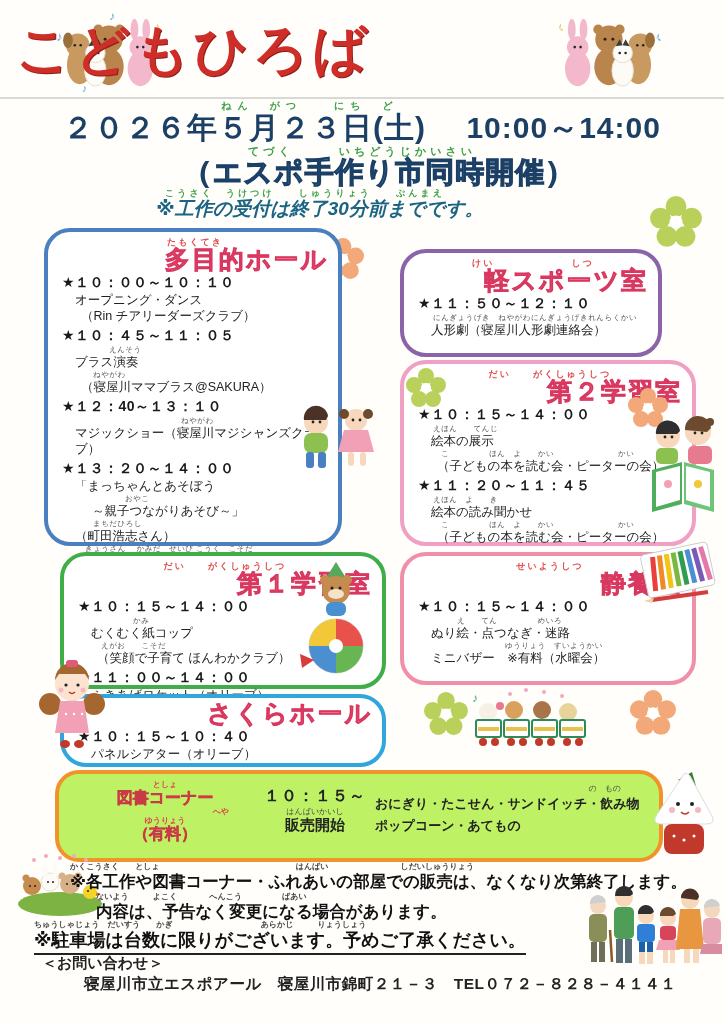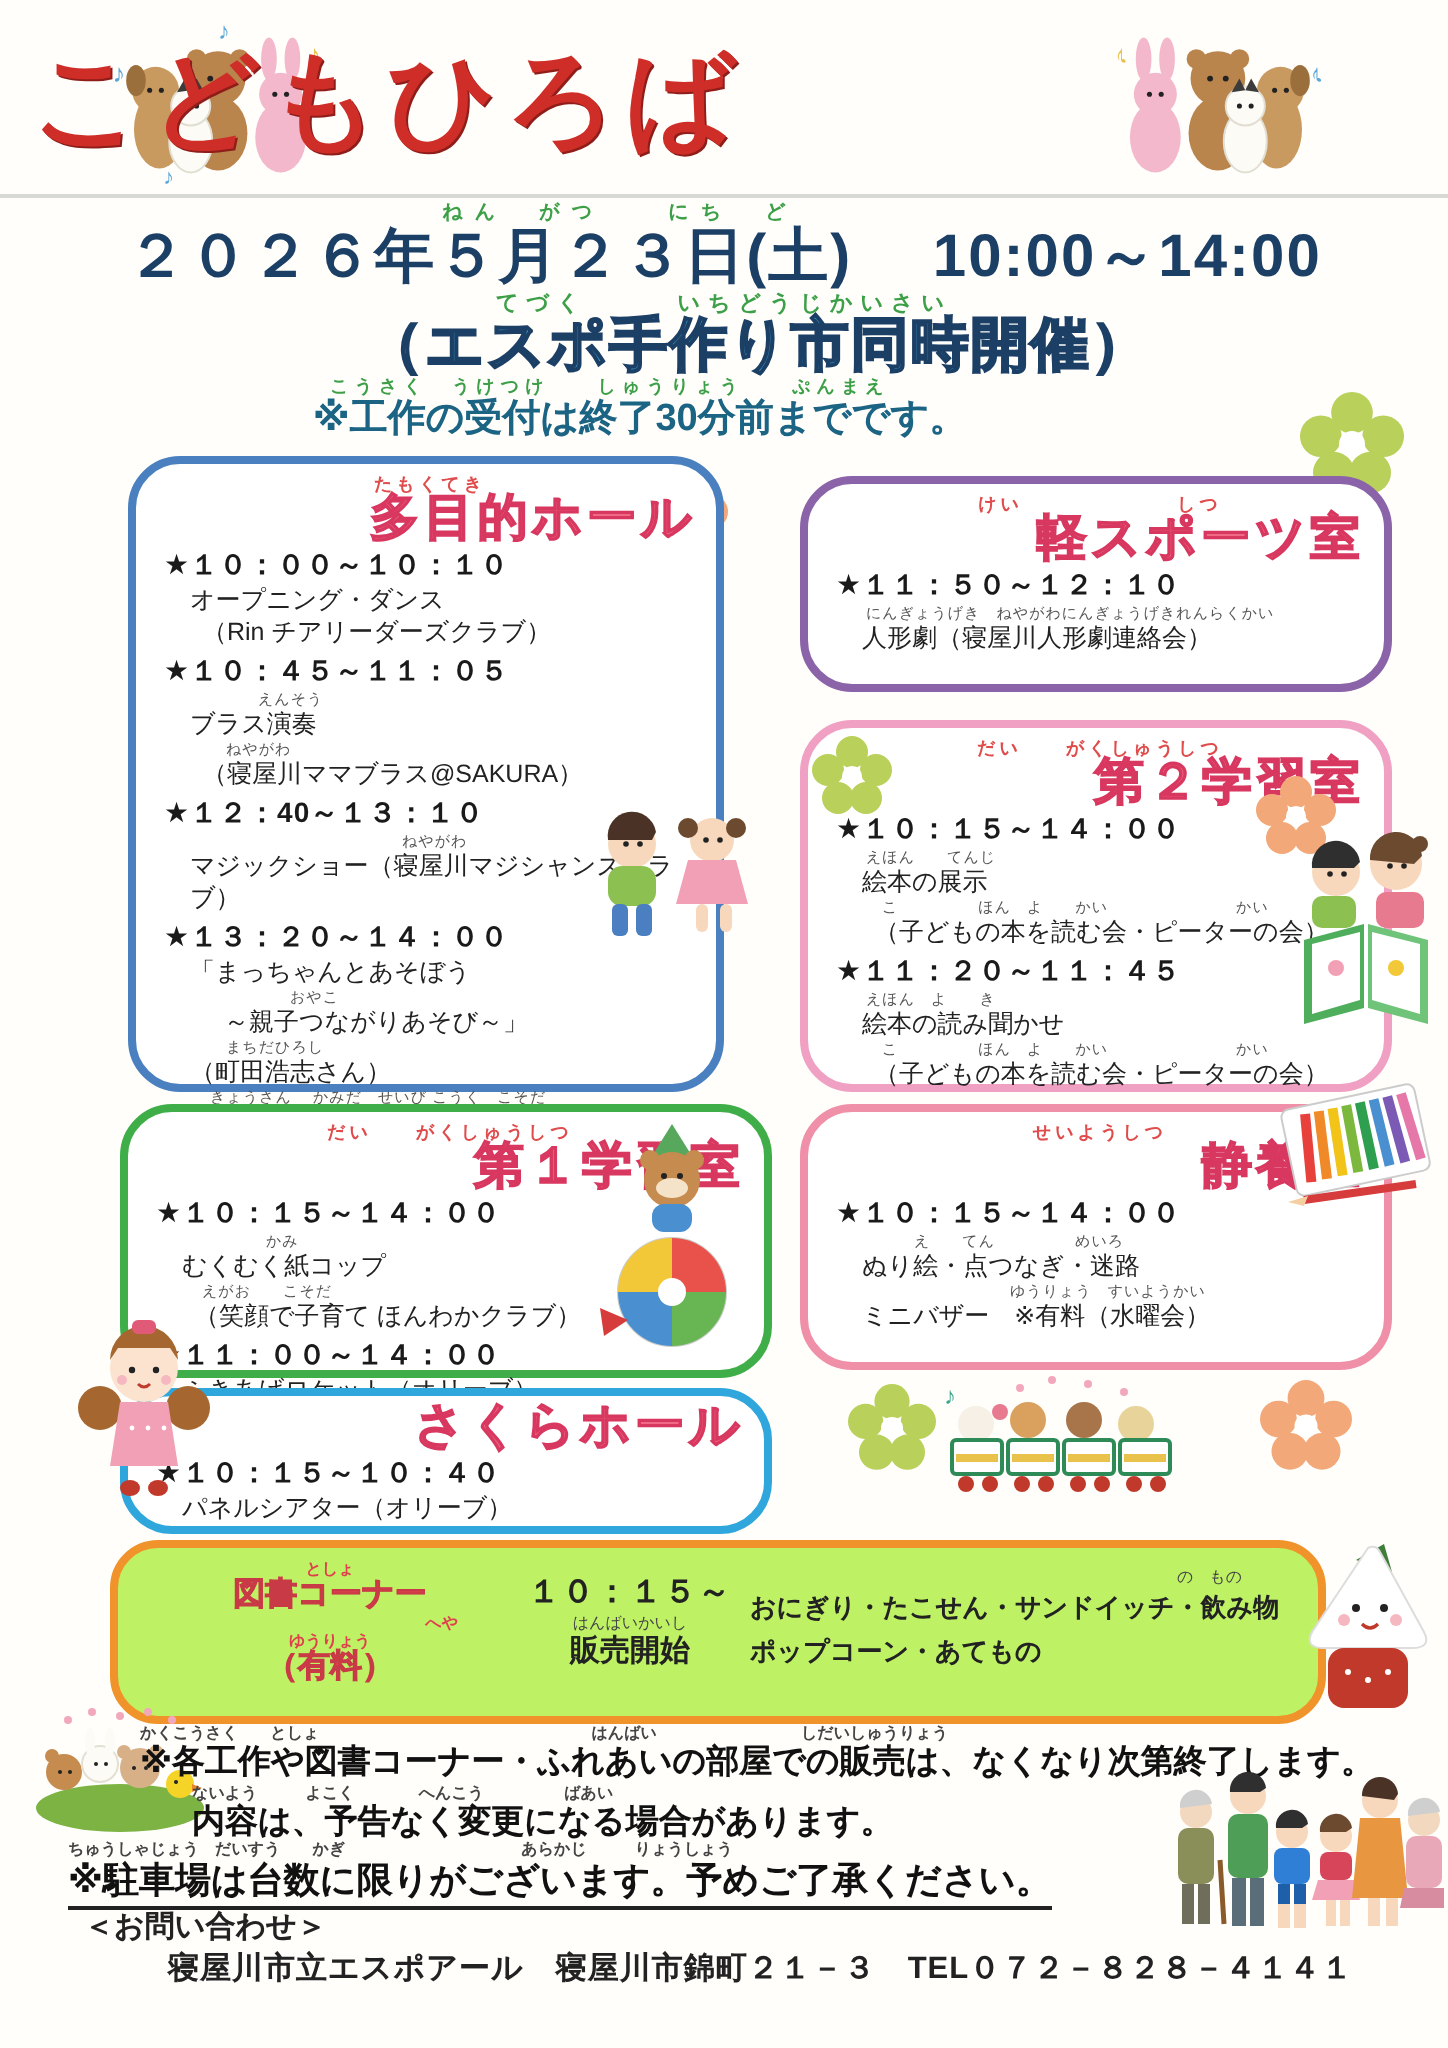--- a/index.html
+++ b/index.html
@@ -11,21 +11,21 @@
     color:#cf2e28;letter-spacing:4px;text-shadow:1px 1px 0 #8f1d1a;}
   .scan-line{top:97px;left:0;width:724px;height:2px;background:#d8d8d4;}
   .furi{color:#3da048;font-weight:bold;}
   .date-ruby{top:99px;left:0;width:620px;text-align:center;font-size:10px;letter-spacing:6px;}
   .date-line{top:108px;left:0;width:724px;text-align:center;font-size:30px;font-weight:bold;
     color:#1c3f66;letter-spacing:1px;}
   .sub-ruby{top:144px;left:0;width:724px;text-align:center;font-size:11px;letter-spacing:4px;}
   .sub-line{top:153px;left:0;width:724px;text-align:center;font-size:29px;font-weight:bold;
     color:#41b1e0;-webkit-text-stroke:1.1px #1c3f66;letter-spacing:1px;padding-left:17px;}
   .note-ruby{top:187px;left:0;width:610px;text-align:center;font-size:9px;letter-spacing:3px;color:#3da048;font-weight:bold;}
-  .note-line{top:196px;left:0;width:640px;text-align:center;font-size:19px;font-weight:bold;color:#1b6484;}
+  .note-line{top:196px;left:0;width:640px;text-align:center;font-size:19px;font-weight:bold;color:#1b6484;font-style:italic;}
   
   .hall{border-radius:26px;background:#fff;padding:5px 10px 4px 14px;box-sizing:border-box;}
   .b-blue{border:4px solid #4a80bf;}
   .b-purple{border:4px solid #8a63a8;}
   .b-pink{border:4px solid #f0a0c2;}
   .b-green{border:4px solid #3fae49;}
   .b-rose{border:4px solid #f08fa8;}
   .b-sky{border:4px solid #2fa7dd;}
   .b-orange{border:4px solid #f0932a;}
   .hall-ruby{text-align:center;font-size:9px;line-height:10px;color:#e04b4b;font-weight:bold;letter-spacing:2px;}
@@ -182,21 +182,21 @@
     <g fill="#f2a878">
         <circle cx="20" cy="8" r="8"></circle>
         <circle cx="32" cy="17" r="8"></circle>
         <circle cx="27" cy="31" r="8"></circle>
         <circle cx="13" cy="31" r="8"></circle>
         <circle cx="8" cy="17" r="8"></circle>
       </g>
       <circle cx="20" cy="20" r="5" fill="#fff"></circle>
   </svg>
 
-  <div class="abs hall b-blue" style="top:228px;left:64px;width:298px;height:318px">
+  <div class="abs hall b-blue" style="top:228px;left:44px;width:298px;height:318px">
     <div class="hall-ruby">たもくてき</div>
     <div class="hall-title">多目的ホール</div>
     <div>
         <div class="l-time">★１０：００～１０：１０</div>
         <div class="l-main">オープニング・ダンス</div>
         <div class="l-sub">（Rin チアリーダーズクラブ）</div>
         <div class="l-time">★１０：４５～１１：０５</div>
         <div class="l-ruby">　　　　えんそう</div>
         <div class="l-main">ブラス演奏</div>
         <div class="l-ruby">　　ねやがわ</div>
@@ -282,21 +282,21 @@
     <circle cx="25" cy="38" r="2.5" fill="#f5b8c0"></circle>
       <circle cx="47" cy="38" r="2.5" fill="#f5b8c0"></circle>
     <path d="M24 49 h24 l5 32 h-34 z" fill="#f2a0b5"></path>
     <circle cx="30" cy="62" r="1.2" fill="#fff"></circle>
       <circle cx="38" cy="62" r="1.2" fill="#fff"></circle>
       <circle cx="46" cy="62" r="1.2" fill="#fff"></circle>
     <ellipse cx="29" cy="92" rx="5" ry="4" fill="#c0392b"></ellipse>
       <ellipse cx="43" cy="92" rx="5" ry="4" fill="#c0392b"></ellipse>
   </svg>
 
-  <div class="abs hall b-purple" style="top:238px;left:400px;width:296px;height:108px">
+  <div class="abs hall b-purple" style="top:249px;left:400px;width:262px;height:108px">
     <div class="hall-ruby">けい　　　　　　　しつ</div>
     <div class="hall-title">軽スポーツ室</div>
     <div>
         <div class="l-time">★１１：５０～１２：１０</div>
         <div class="l-ruby">にんぎょうげき　ねやがわにんぎょうげきれんらくかい</div>
         <div class="l-main">人形劇（寝屋川人形劇連絡会）</div>
       </div>
   </div>
 
   <div class="abs hall b-pink" style="top:360px;left:400px;width:296px;height:186px">

